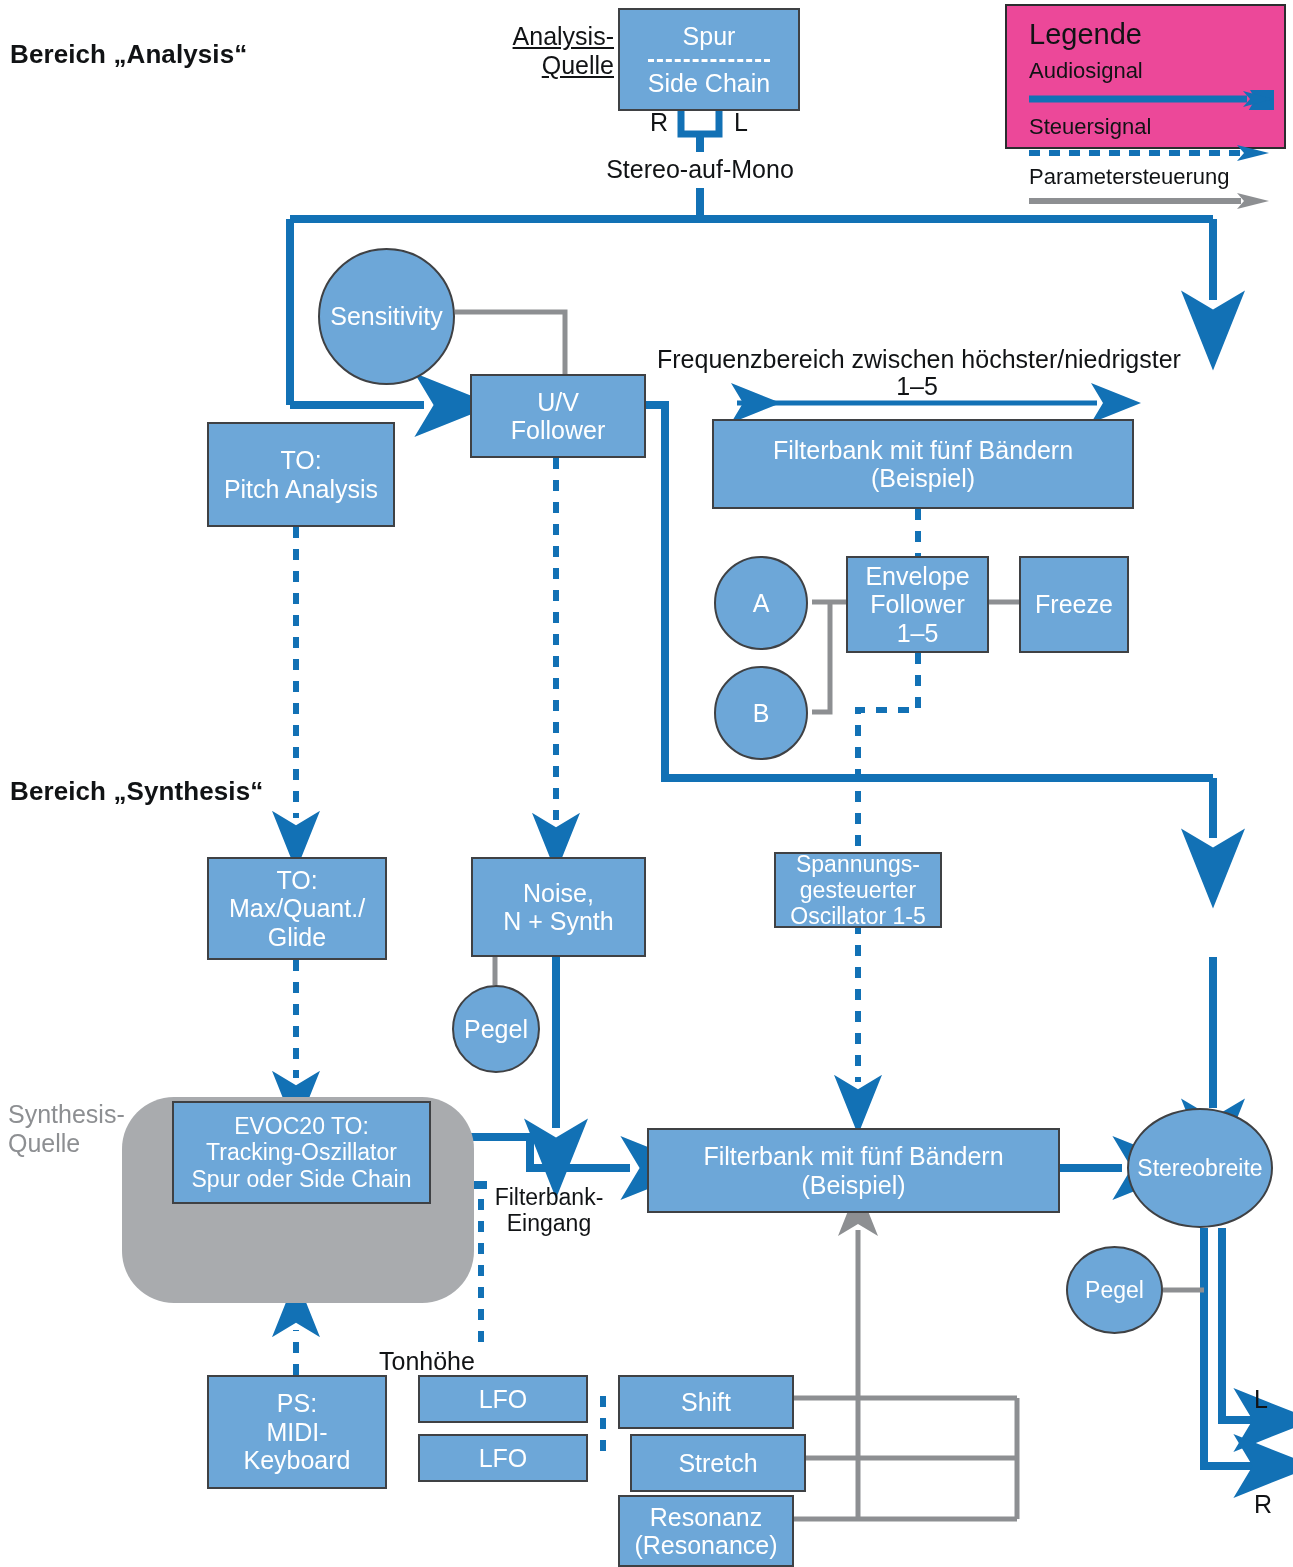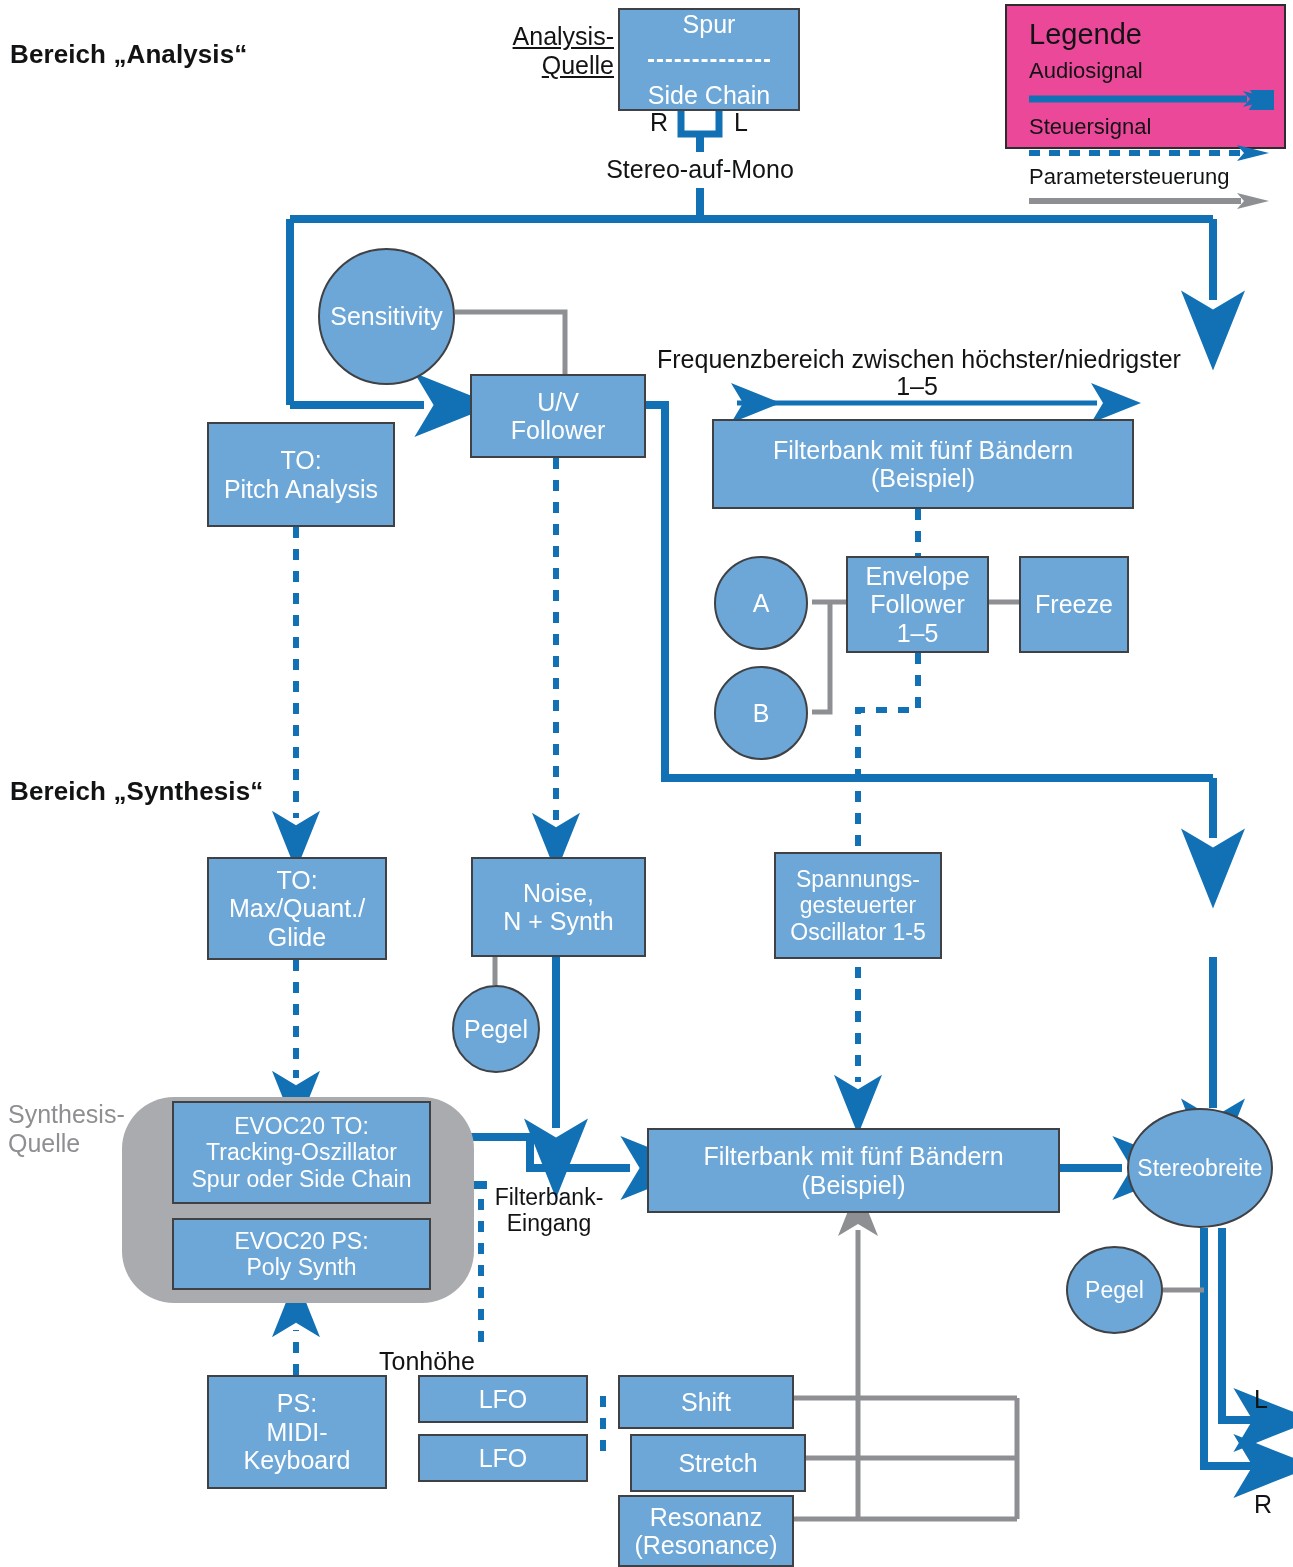--- a/index.html
+++ b/index.html
@@ -32,21 +32,21 @@
     z-index:3;
     padding:0 4px;
   }
   .node.circle{border-radius:50%;}
   .node.sm{font-size:23px;}
 
   .node .stack{display:block;}
   .node .stack span{display:block;}
 
   
-  .splitbox{flex-direction:column;justify-content:center;gap:16px;padding:4px;}
+  .splitbox{flex-direction:column;justify-content:center;gap:4px;padding:4px;}
   .splitbox .ln{display:block;width:100%;text-align:center;}
   .splitbox .divider{
     width:72%;
     height:0;
     border-top:3px dashed #ffffff;
     margin:4px auto 3px auto;
   }
 
   
   .lbl{
@@ -264,21 +264,21 @@
     <span class="stack">
       <span>Noise,</span>
       <span>N + Synth</span>
     </span>
   </div>
 
   <div class="node circle" style="left:452px;top:985px;width:88px;height:88px;">
     <span>Pegel</span>
   </div>
 
-  <div class="node sm" style="left:774px;top:852px;width:168px;height:107px;">
+  <div class="node sm" style="left:774px;top:852px;width:168px;height:76px;">
     <span class="stack">
       <span>Spannungs-</span>
       <span>gesteuerter</span>
       <span>Oscillator 1-5</span>
     </span>
   </div>
 
 
   <div class="capsule" style="left:122px;top:1097px;width:352px;height:206px;"></div>
 
@@ -288,26 +288,20 @@
   </div>
 
   <div class="node sm" style="left:172px;top:1101px;width:259px;height:103px;">
     <span class="stack">
       <span>EVOC20 TO:</span>
       <span>Tracking-Oszillator</span>
       <span>Spur oder Side Chain</span>
     </span>
   </div>
 
-  <div class="node sm" style="left:172px;top:1218px;width:259px;height:72px;">
-    <span class="stack">
-      <span>EVOC20 PS:</span>
-      <span>Poly Synth</span>
-    </span>
-  </div>
 
   <div class="lbl sm center" style="left:487px;top:1184px;width:124px;">
     <span>Filterbank-</span><br>
     <span>Eingang</span>
   </div>
 
   <div class="node" style="left:647px;top:1128px;width:413px;height:85px;">
     <span class="stack">
       <span>Filterbank mit fünf Bändern</span>
       <span>(Beispiel)</span>

